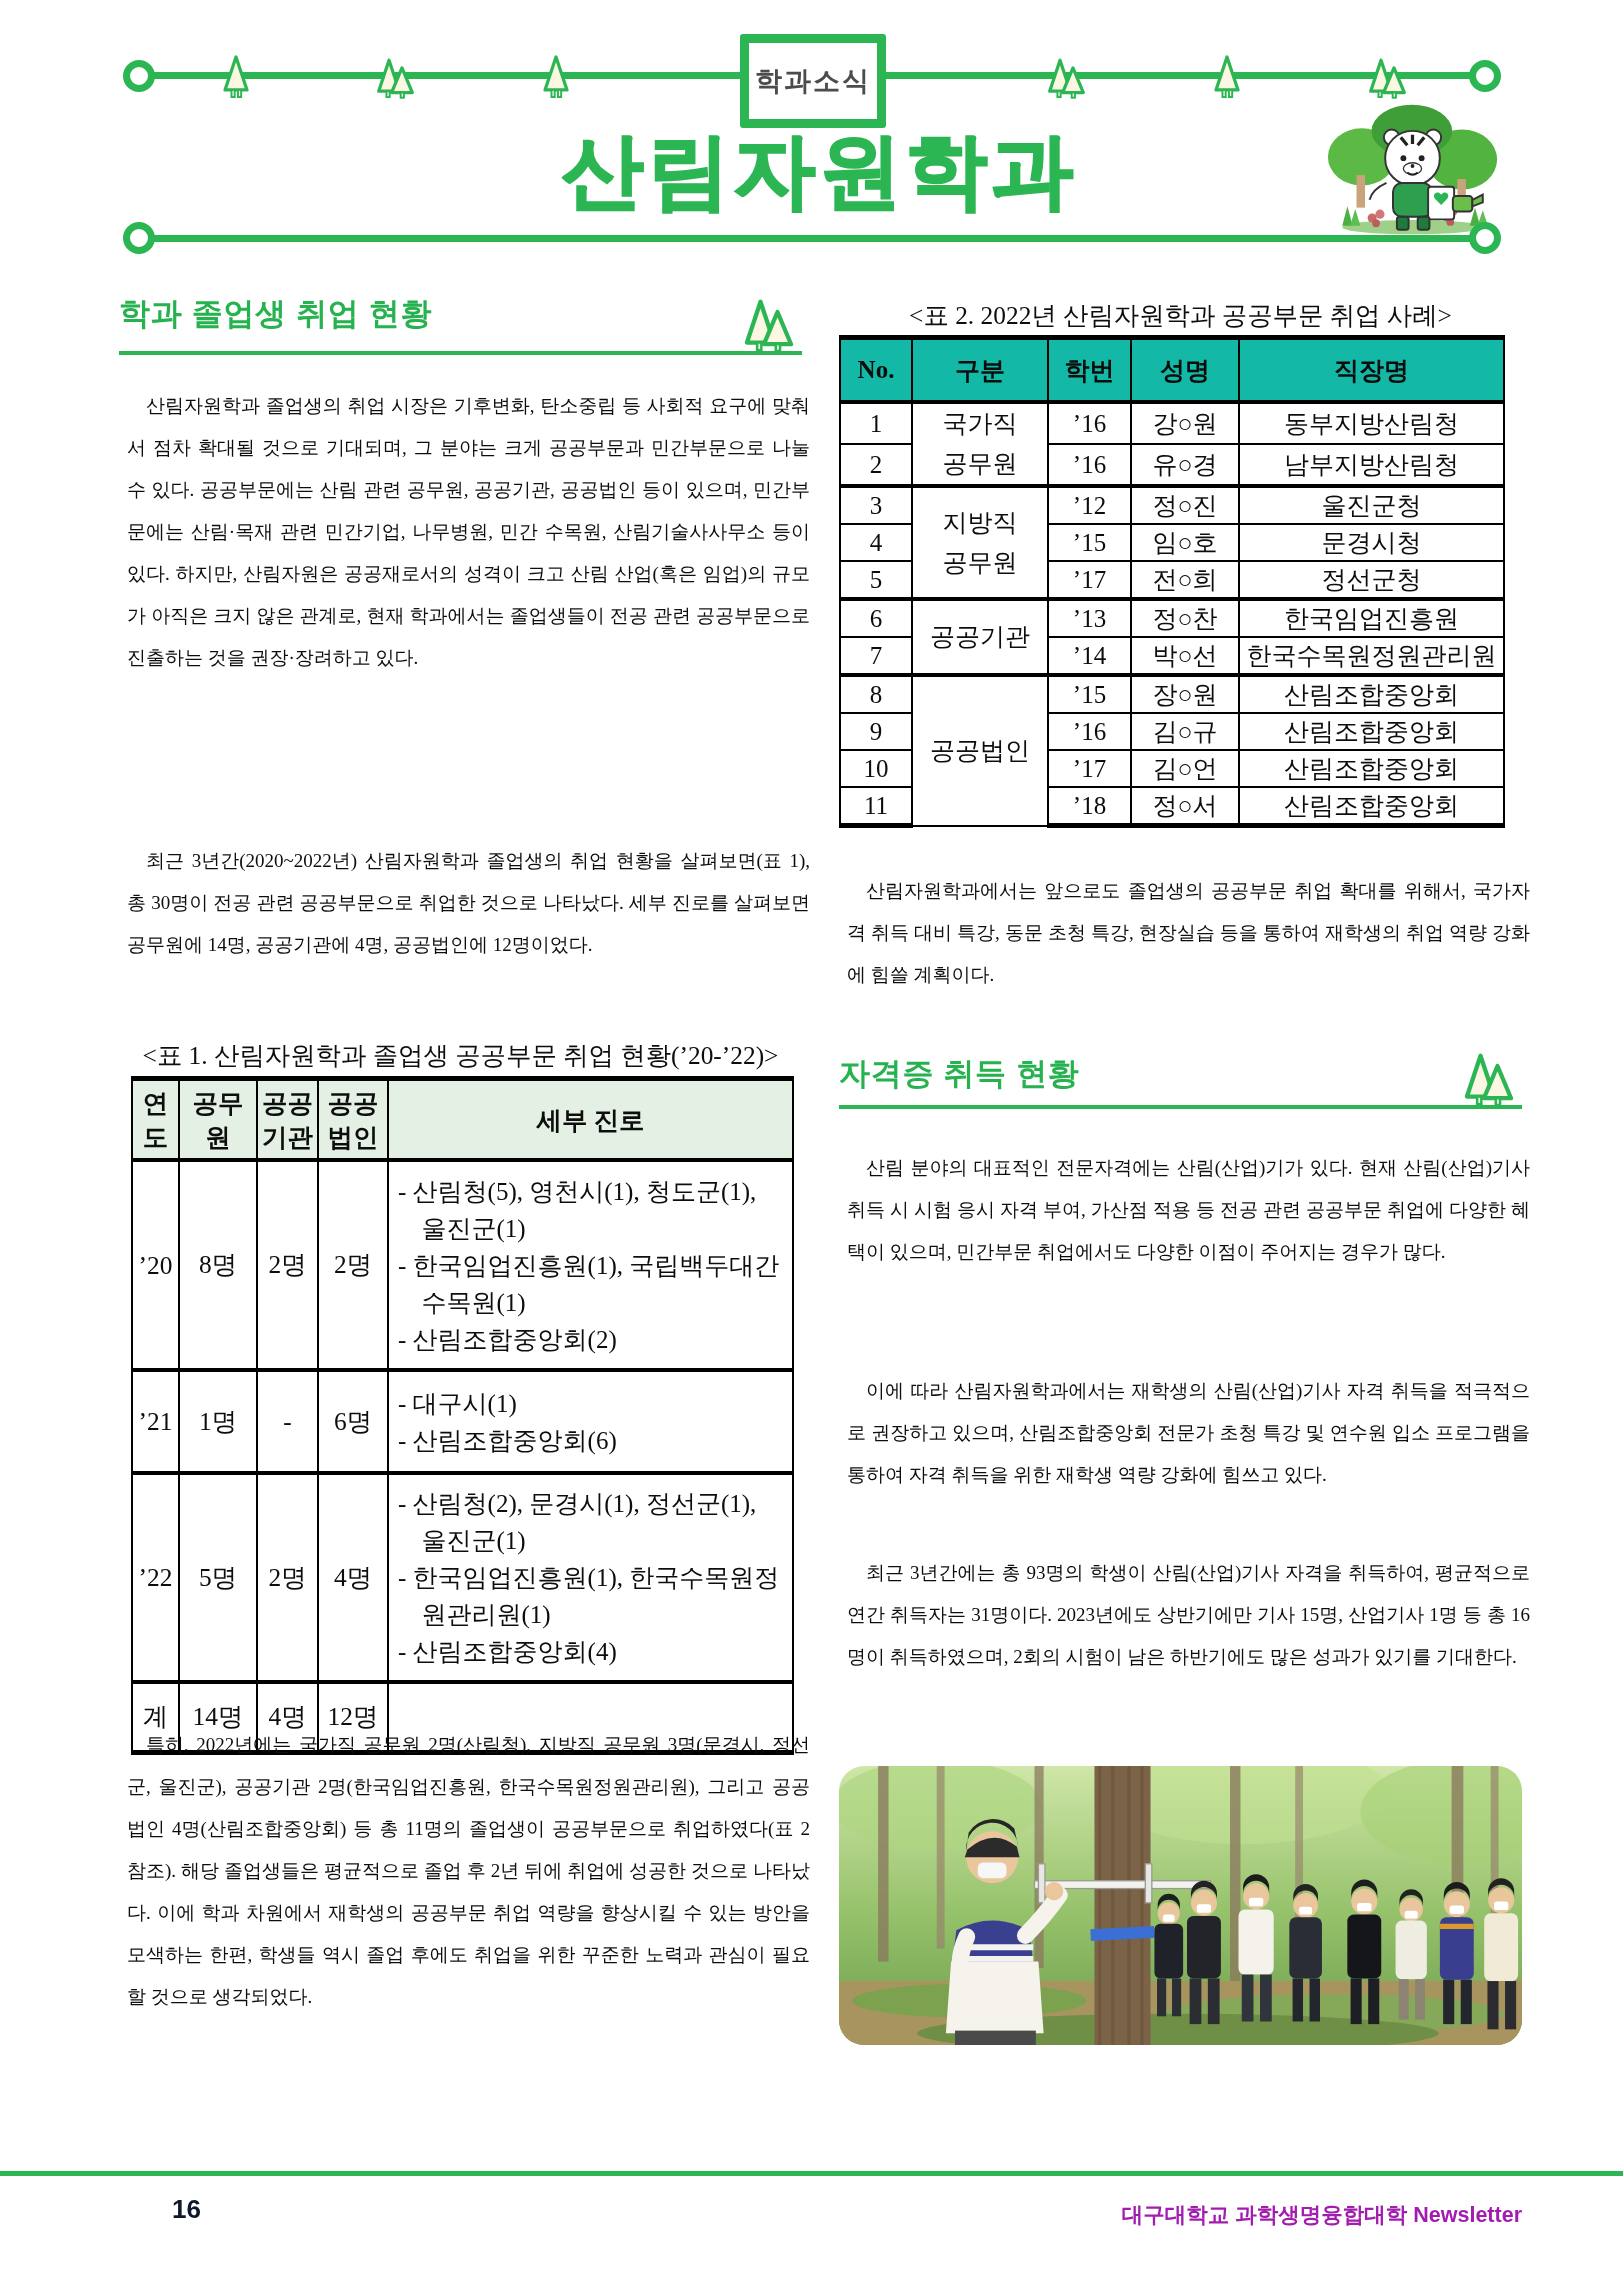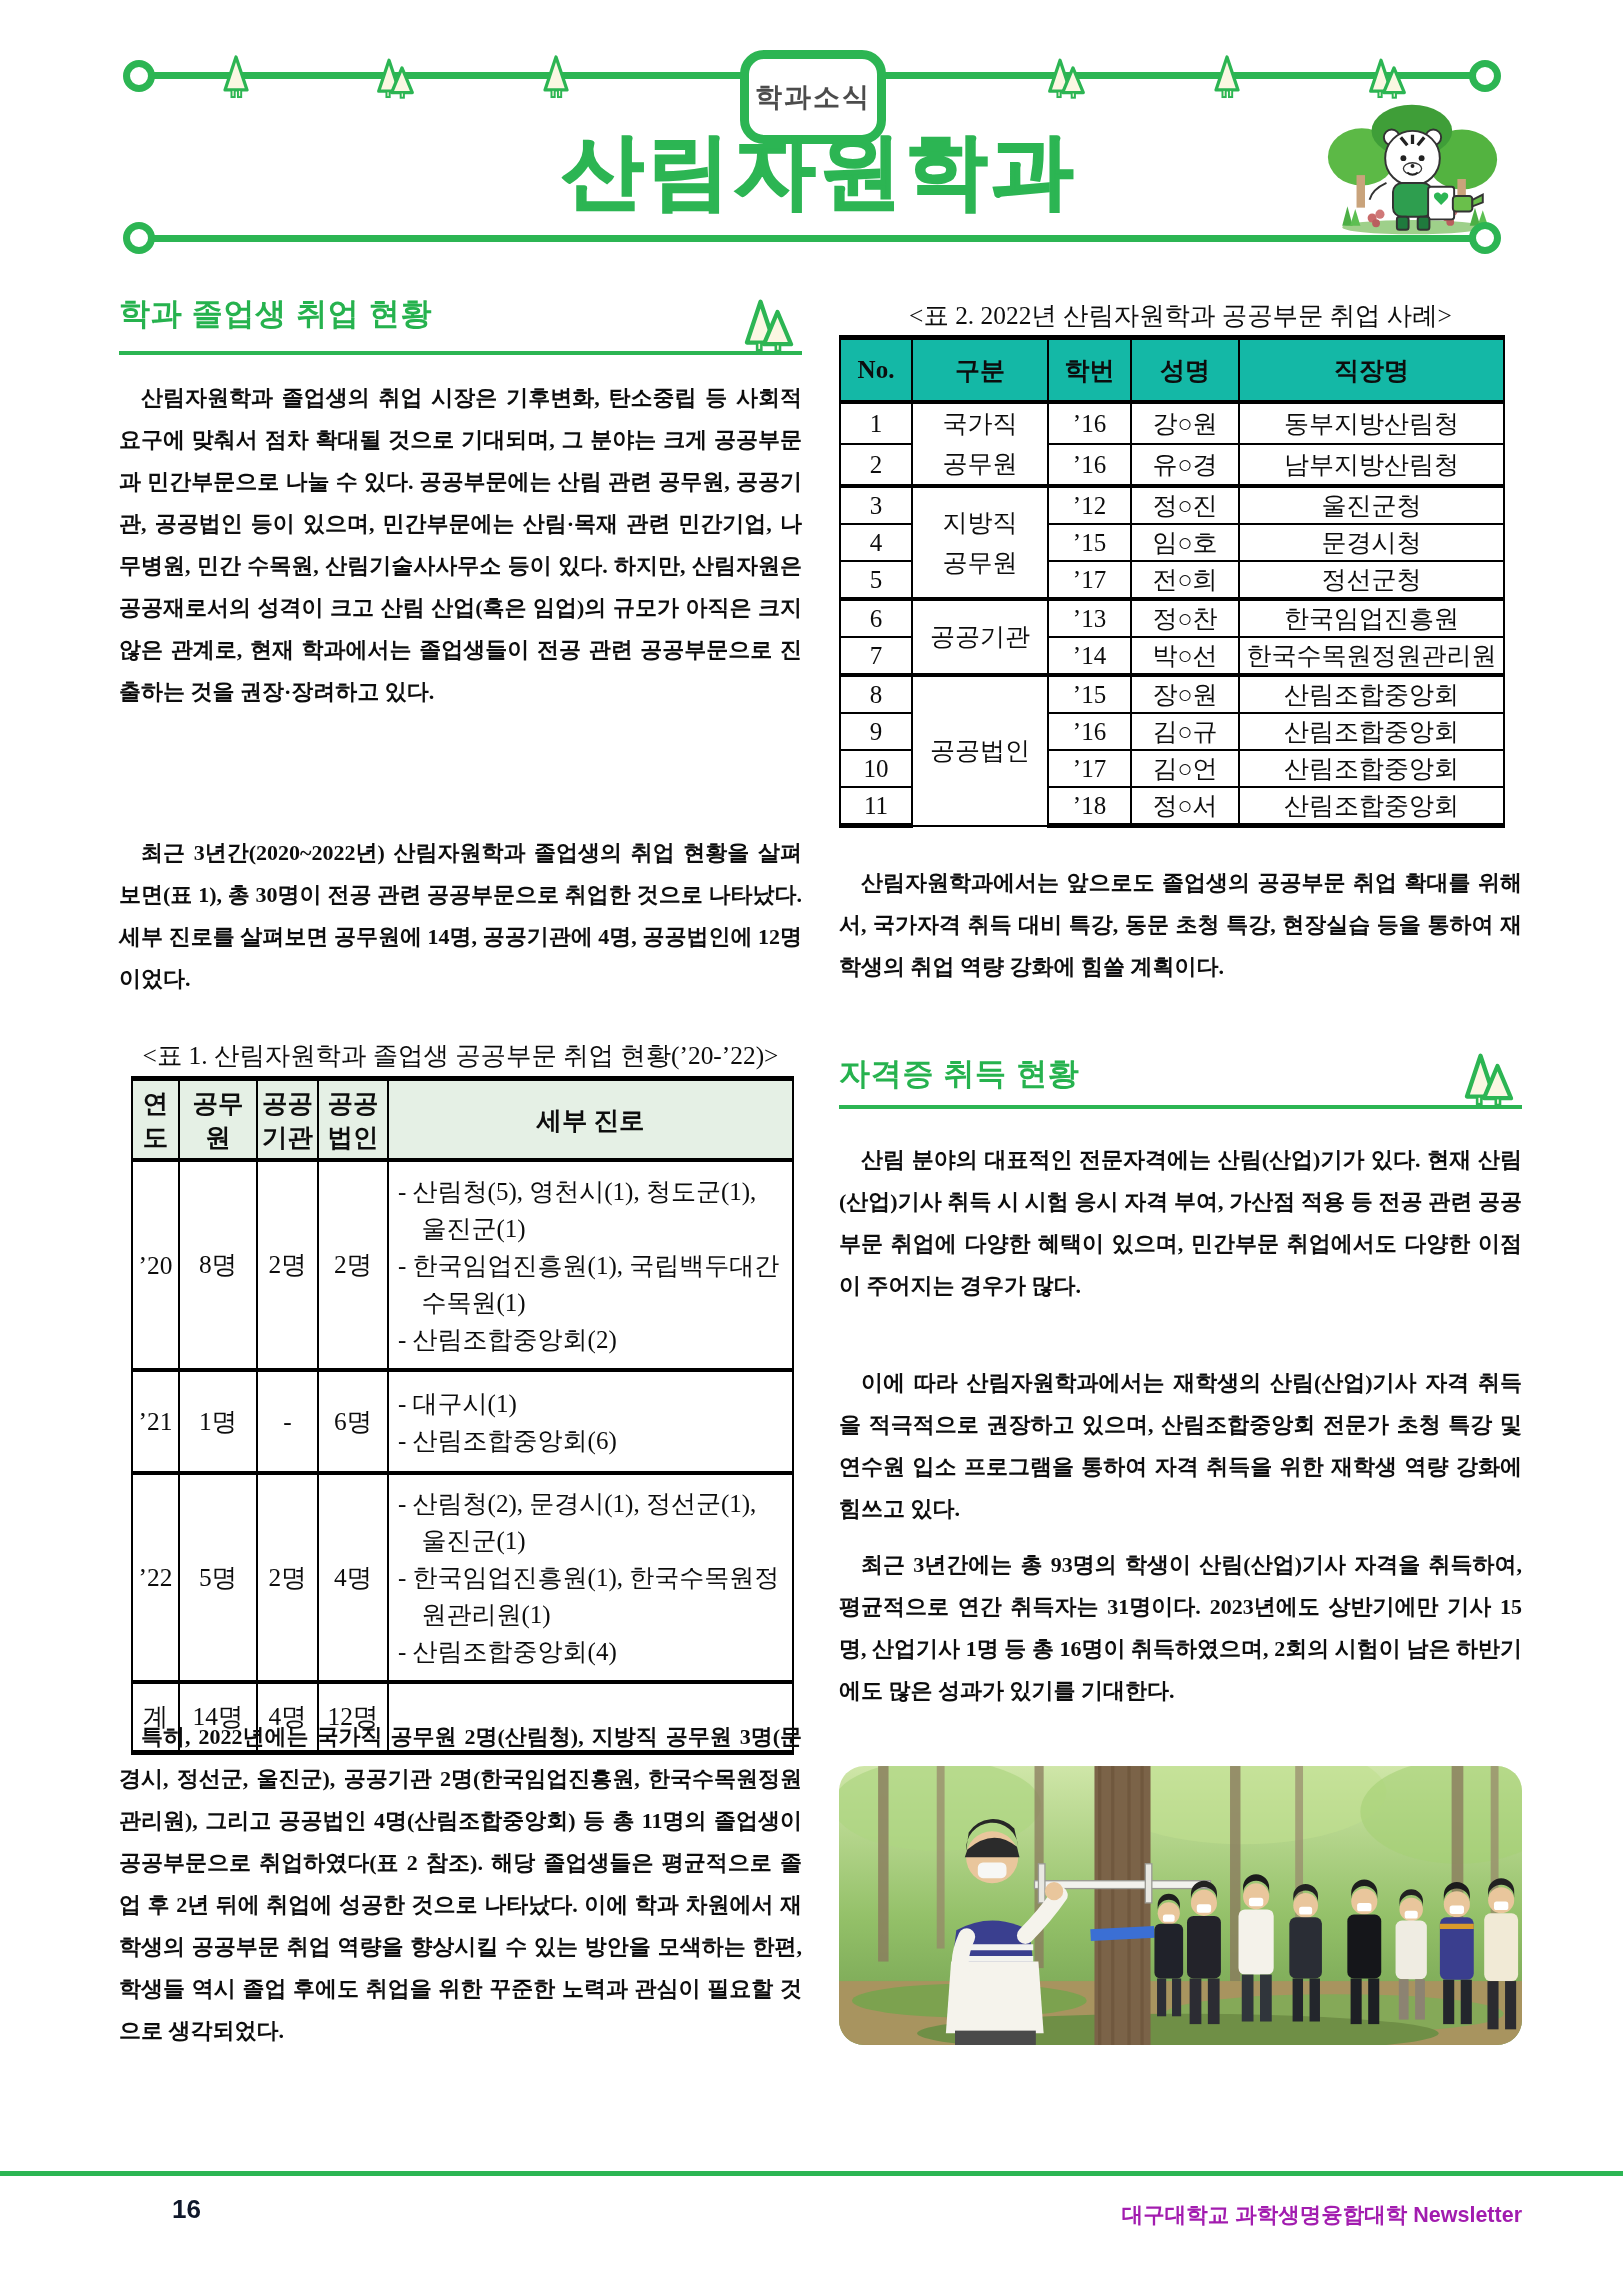--- a/index.html
+++ b/index.html
@@ -3,30 +3,30 @@
 <meta charset="utf-8">
 <style>
   html,body{margin:0;padding:0;background:#fff;}
   .page{position:relative;width:1623px;height:2295px;background:#fff;overflow:hidden;
         font-family:"Liberation Serif", serif;color:#0d0d0d;}
   .abs{position:absolute;}
   
   .deco-line{position:absolute;left:138px;width:1348px;height:6.5px;background:#2cb553;}
   .ring{position:absolute;width:18px;height:18px;border:7.2px solid #2cb553;border-radius:50%;background:#fff;}
   .badge{position:absolute;left:740px;top:34px;width:128px;height:76px;background:#fff;
-         border:9px solid #2cb553;border-radius:24px;display:flex;align-items:center;justify-content:center;margin-top:16px;}
+         border:9px solid #2cb553;border-radius:3px;display:flex;align-items:center;justify-content:center;}
   .badge span{font-family:"Liberation Sans",sans-serif;font-weight:bold;font-size:27px;color:#4c4c4c;letter-spacing:2px;}
   .page-title{position:absolute;left:0;top:117px;width:1623px;text-align:center;
       font-family:"Liberation Sans",sans-serif;font-weight:bold;font-size:82px;color:#2cb553;
       letter-spacing:3.9px;padding-left:8px;-webkit-text-stroke:2px #2cb553;}
   .tree-ico{position:absolute;}
   .sec-head{position:absolute;width:683px;height:56px;}
   .sec-head h2{margin:0;font-family:"Liberation Sans",sans-serif;font-weight:bold;font-size:31px;color:#26b24e;letter-spacing:0.7px;}
   .sec-rule{position:absolute;width:683px;height:3.9px;background:#2cb553;}
-  p.body{margin:0;position:absolute;width:683px;font-size:22px;line-height:42px;text-align:justify;text-indent:1em;font-weight:bold;}
+  p.body{margin:8px;position:absolute;width:683px;font-size:19px;line-height:42px;text-align:justify;text-indent:1em;}
   .tbl-caption{position:absolute;width:683px;text-align:center;font-size:25.4px;}
   
   table{border-collapse:collapse;table-layout:fixed;font-size:25.4px;}
   .t1{width:660px;}
   .t1 th,.t1 td{border:2px solid #000;padding:0 3.9px;text-align:center;vertical-align:middle;}
   .t1 thead th{background:#e5f0e5;border-top:5.9px solid #000;border-bottom:4.6px solid #000;
                white-space:pre-line;line-height:34px;font-weight:bold;height:77px;}
   .t1 tr{border-bottom:4.6px solid #000;}
   .t1 td{border-bottom:4.6px solid #000;}
   .t1 tr.last td{border-bottom:5.9px solid #000;}

